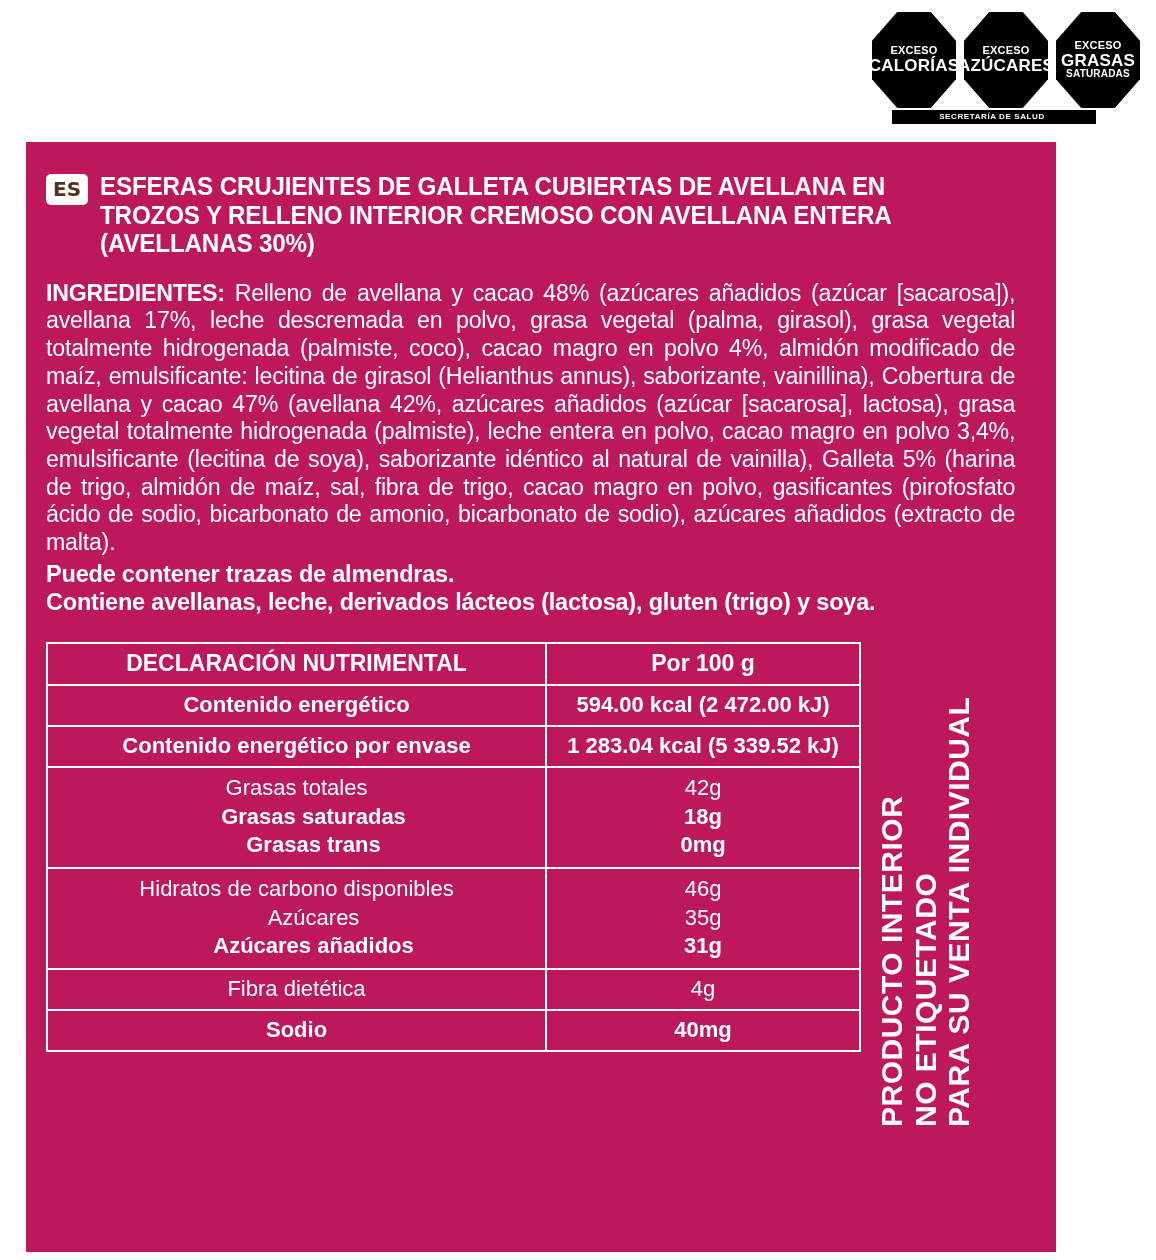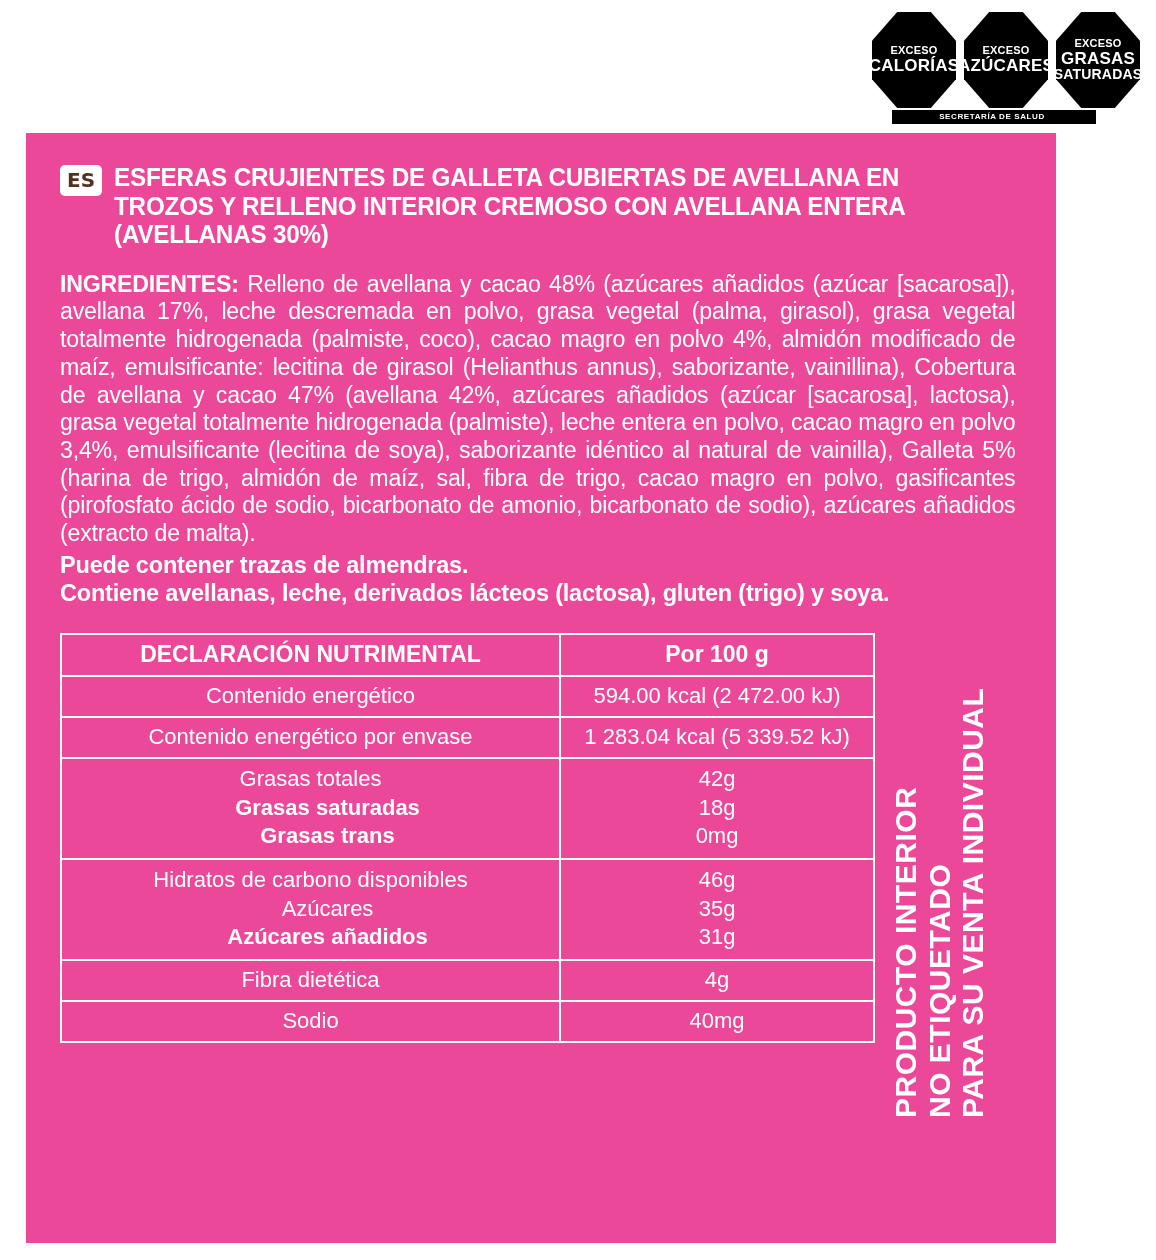--- a/index.html
+++ b/index.html
@@ -48,21 +48,21 @@
     font-size: 11px;
     font-weight: bold;
     letter-spacing: 0.2px;
   }
   .octagon .l2 {
     font-size: 17px;
     font-weight: bold;
     letter-spacing: 0.2px;
   }
   .octagon .l3 {
-    font-size: 14px;
+    font-size: 10px;
     font-weight: bold;
     letter-spacing: 0.2px;
   }
   .seal-footer {
     position: absolute;
     left: 20px;
     top: 98px;
     width: 200px;
     background: #000000;
     color: #ffffff;
@@ -70,27 +70,27 @@
     font-weight: bold;
     text-align: center;
     letter-spacing: 0.6px;
     padding: 2px 4px 3px 0;
   }
 
   
   .panel {
     position: absolute;
     left: 26px;
-    top: 133px;
+    top: 142px;
     width: 1030px;
     height: 1110px;
-    background: #ec4899;
+    background: #be185d;
     color: #ffffff;
     box-sizing: border-box;
-    padding: 22px 26px 0 34px;
+    padding: 22px 26px 0 20px;
     overflow: hidden;
   }
 
   
   .title-row {
     display: flex;
     align-items: flex-start;
     gap: 12px;
     margin-top: 8px;
   }
@@ -152,21 +152,21 @@
   }
   table.nutri td {
     border: 2px solid #ffffff;
     padding: 6px 10px 7px 10px;
     vertical-align: middle;
   }
   .c-label { width: 62%; text-align: center; }
   .c-val   { width: 38%; text-align: center; }
 
   .hdr td { font-weight: bold; font-size: 23px; padding-top: 9px; padding-bottom: 10px;}
-  .bold  { font-weight: normal; }
+  .bold  { font-weight: bold; }
   .sub   { padding-left: 34px !important; }
   .sub-b { padding-left: 34px !important; font-weight: bold; }
   .multi td { line-height: 1.30; margin-top: 8px; }
   .nowrap { white-space: nowrap; }
 
   
   .vertical-note {
     margin-left: 14px;
     height: 540px;
     display: flex;

